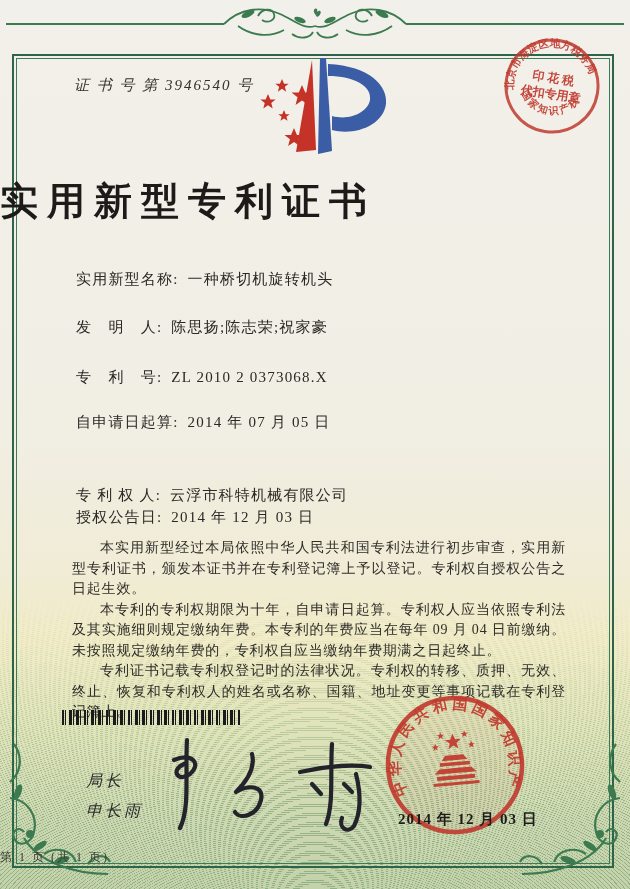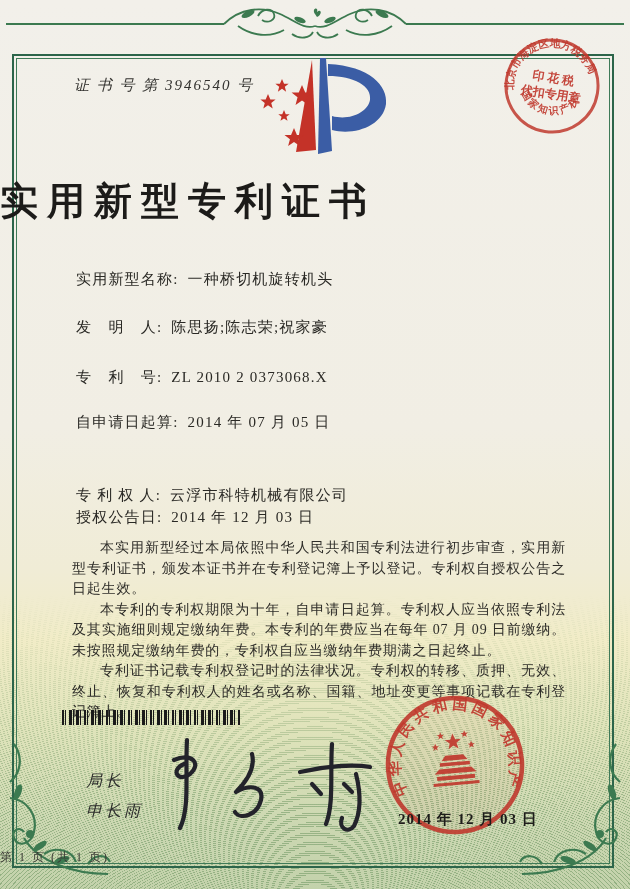--- a/index.html
+++ b/index.html
@@ -172,21 +172,21 @@
     <span class="lab">专 利 权 人:</span>
     <span class="val">云浮市科特机械有限公司</span>
   </div>
   <div class="field f5">
     <span class="lab">授权公告日:</span>
     <span class="val">2014 年 12 月 03 日</span>
   </div>
 
   <div class="body-text">
     <p>本实用新型经过本局依照中华人民共和国专利法进行初步审查，实用新型专利证书，颁发本证书并在专利登记簿上予以登记。专利权自授权公告之日起生效。</p>
-    <p>本专利的专利权期限为十年，自申请日起算。专利权人应当依照专利法及其实施细则规定缴纳年费。本专利的年费应当在每年 07 月 09 日前缴纳。未按照规定缴纳年费的，专利权自应当缴纳年费期满之日起终止。</p>
+    <p>本专利的专利权期限为十年，自申请日起算。专利权人应当依照专利法及其实施细则规定缴纳年费。本专利的年费应当在每年 09 月 04 日前缴纳。未按照规定缴纳年费的，专利权自应当缴纳年费期满之日起终止。</p>
     <p>专利证书记载专利权登记时的法律状况。专利权的转移、质押、无效、终止、恢复和专利权人的姓名或名称、国籍、地址变更等事项记载在专利登记簿上。</p>
   </div>
 
   <div class="barcode"></div>
 
   <div class="officer">
     <div>局长</div>
     <div>申长雨</div>
   </div>
 

